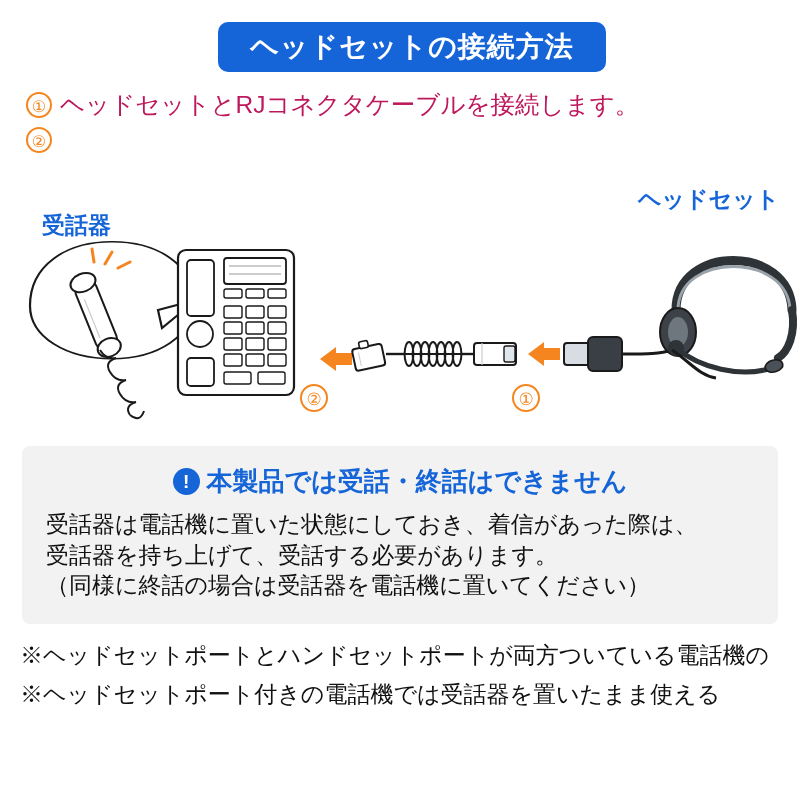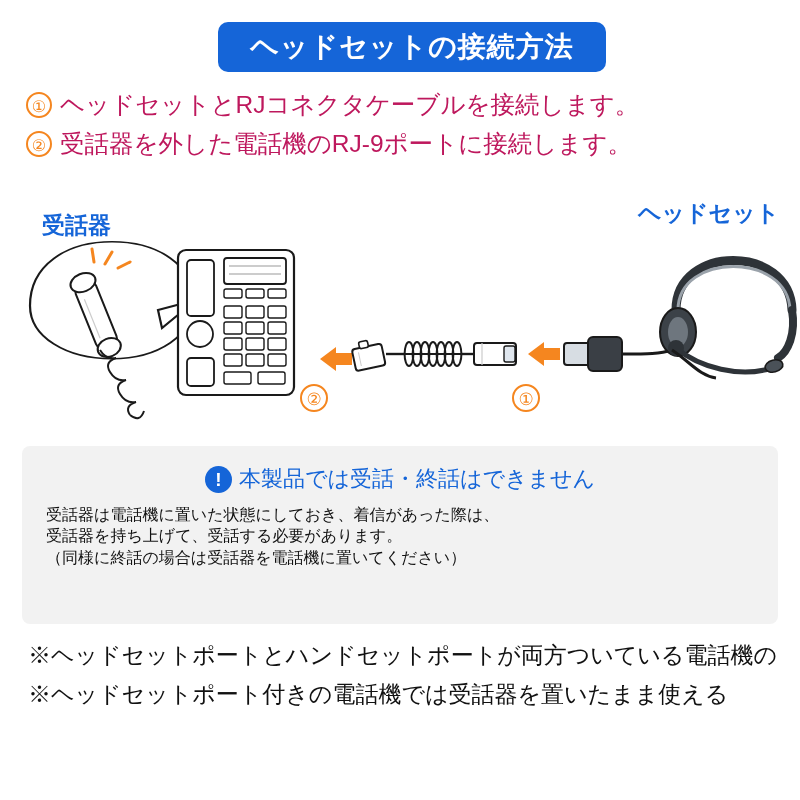--- a/index.html
+++ b/index.html
@@ -85,21 +85,21 @@
     height: 258px;
   }
   .lbl {
     position: absolute;
     font-size: 23px;
     font-weight: bold;
     color: #1565d8;
     white-space: nowrap;
   }
   .lbl-handset { left: 42px; top: 28px; text-align: right; }
-  .lbl-headset { left: 638px; top: 16px; }
+  .lbl-headset { left: 638px; top: 2px; }
   .lbl-cable   { left: 306px; top: 102px; }
 
   .step-marker {
     position: absolute;
     width: 28px;
     height: 28px;
     border: 2px solid #f5861f;
     border-radius: 50%;
     color: #f5861f;
     font-size: 17px;
@@ -136,62 +136,61 @@
     background: #1565d8;
     color: #ffffff;
     font-size: 19px;
     font-weight: bold;
     line-height: 27px;
     text-align: center;
     margin-right: 7px;
   }
   .notice-title {
     color: #1565d8;
-    font-size: 22px;
-    font-weight: normal;
+    font-size: 26px;
+    font-weight: bold;
     white-space: nowrap;
   }
   .notice-body {
-    font-size: 16px;
+    font-size: 23px;
     line-height: 1.33;
     color: #111111;
   }
   .notice-body div { white-space: nowrap; }
 
   
   .footnotes {
     position: absolute;
     left: 20px;
     top: 640px;
     width: 770px;
     font-size: 23px;
     line-height: 1.33;
     color: #111111;
   }
-  .footnote { margin-bottom: 8px; margin-left: 8px; }
+  .footnote { margin-bottom: 8px; }
   .footnote .cont { display: block; padding-left: 26px; }
   .footnote div { white-space: nowrap; }
 </style>
 </head>
 <body>
 
 <div class="page">
 
   <div class="title-bar">
     <span class="title-text">ヘッドセットの接続方法</span>
   </div>
 
   <div class="steps">
     <div class="step">
       <span class="circle-num">①</span>
       <span class="step-text">ヘッドセットとRJコネクタケーブルを接続します。</span>
     </div>
     <div class="step">
       <span class="circle-num">②</span>
-      <span class="step-text">受話器を外した電話機のRJ-9ポートに接続します。</span>
     </div>
   </div>
 
   <div class="diagram">
 
     <span class="lbl lbl-handset">受話器</span>
     <span class="lbl lbl-headset">ヘッドセット</span>
 
     <svg width="800" height="258" viewBox="0 0 800 258" style="position:absolute;left:0;top:0;">
 

